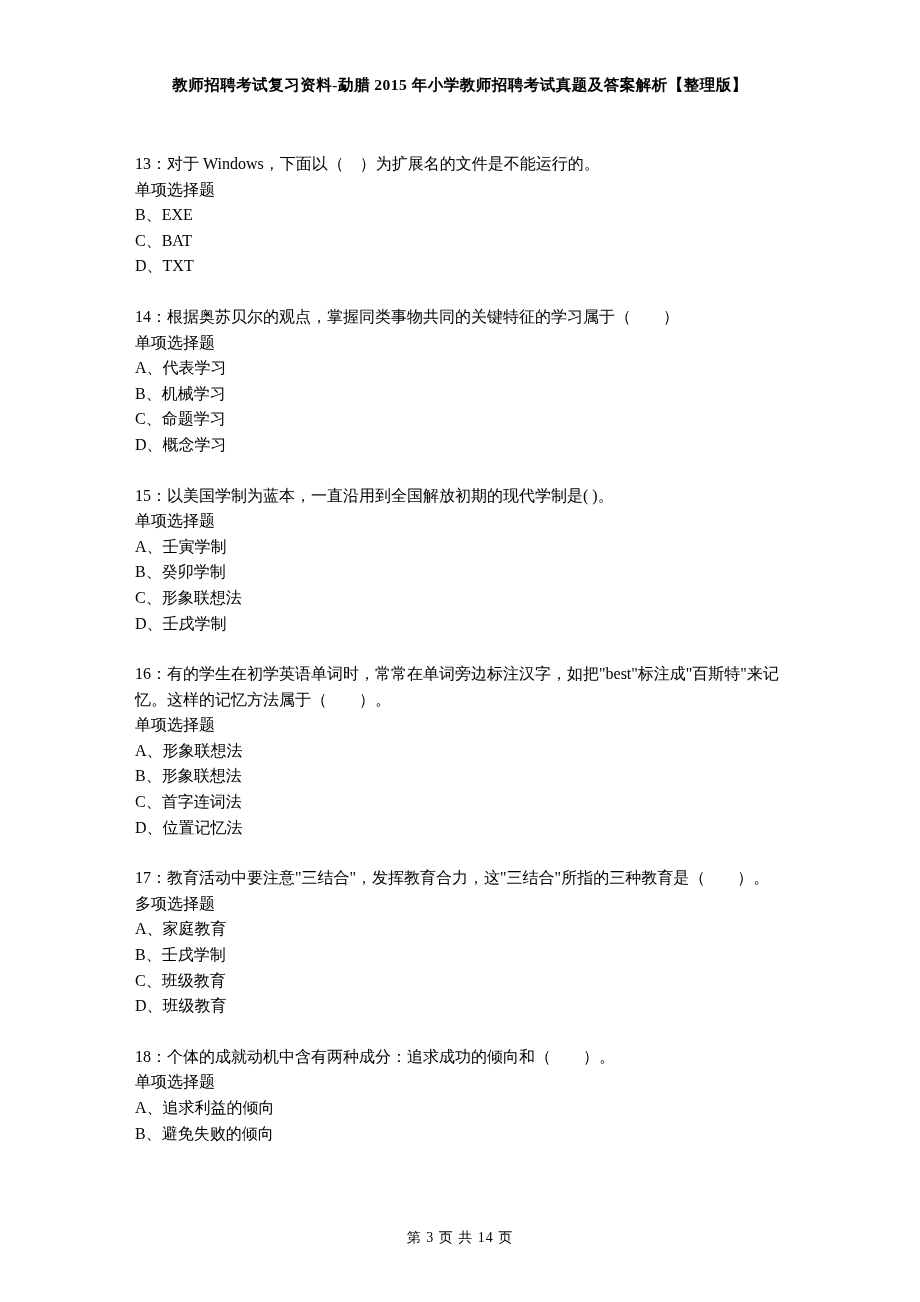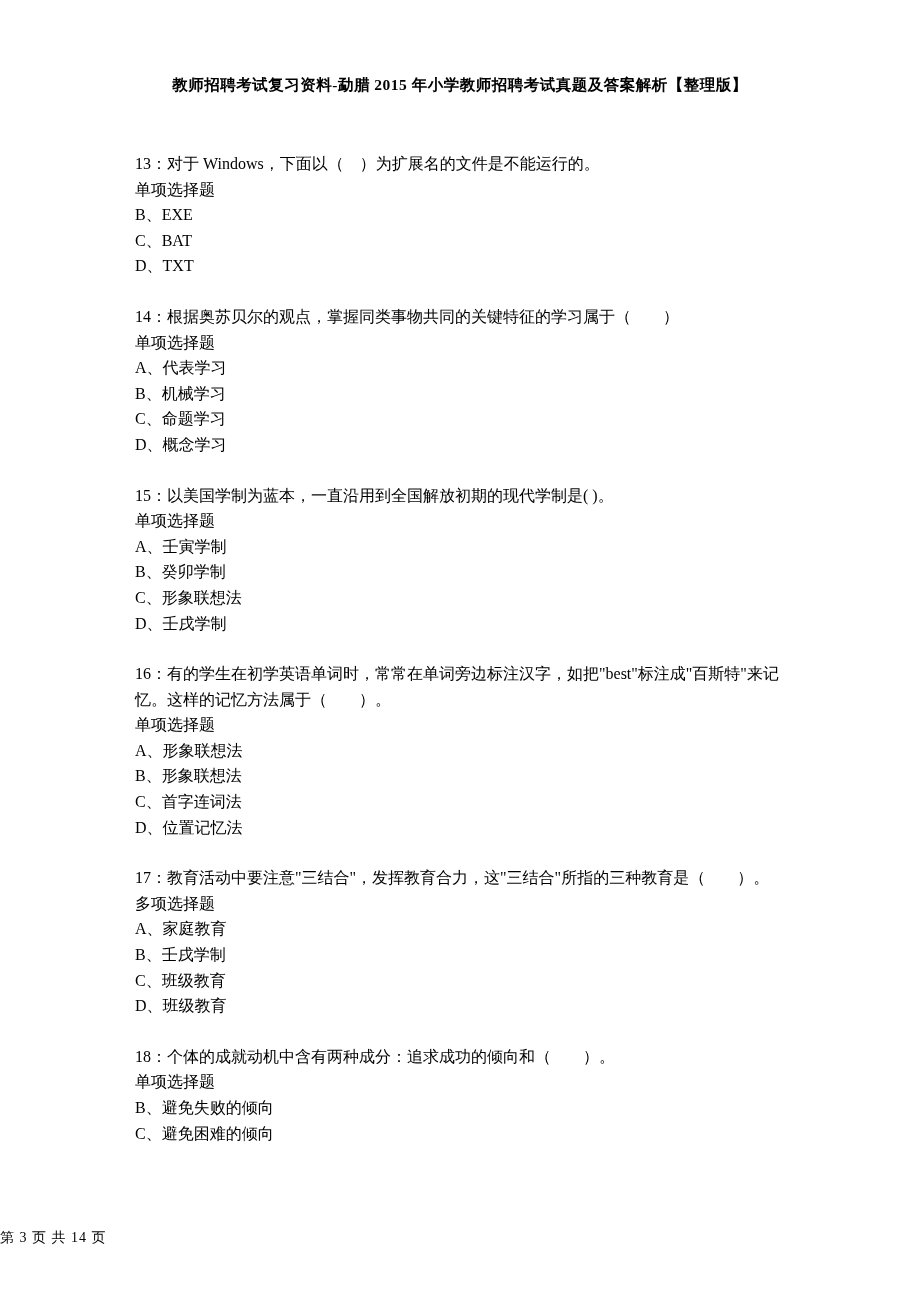--- a/index.html
+++ b/index.html
@@ -35,20 +35,21 @@
       margin-bottom: 0px;
     }
     .option {
       margin-bottom: 0px;
     }
     .footer {
       position: absolute;
       bottom: 55px;
       left: 0;
       right: 0;
+      text-align: center;
       font-size: 14px;
       letter-spacing: 1px;
     }
   </style>
 </head>
 <body>
 
 <div class="header">教师招聘考试复习资料-勐腊 2015 年小学教师招聘考试真题及答案解析【整理版】</div>
 
 <div class="question-block">
@@ -91,17 +92,17 @@
   <div class="question-type">多项选择题</div>
   <div class="option">A、家庭教育</div>
   <div class="option">B、壬戌学制</div>
   <div class="option">C、班级教育</div>
   <div class="option">D、班级教育</div>
 </div>
 
 <div class="question-block">
   <div class="question-text">18：个体的成就动机中含有两种成分：追求成功的倾向和（　　）。</div>
   <div class="question-type">单项选择题</div>
+  <div class="option">A、追求利益的倾向</div>
   <div class="option">B、避免失败的倾向</div>
-  <div class="option">C、避免困难的倾向</div>
 </div>
 
 <div class="footer">第 3 页 共 14 页</div>
 
 </body></html>

